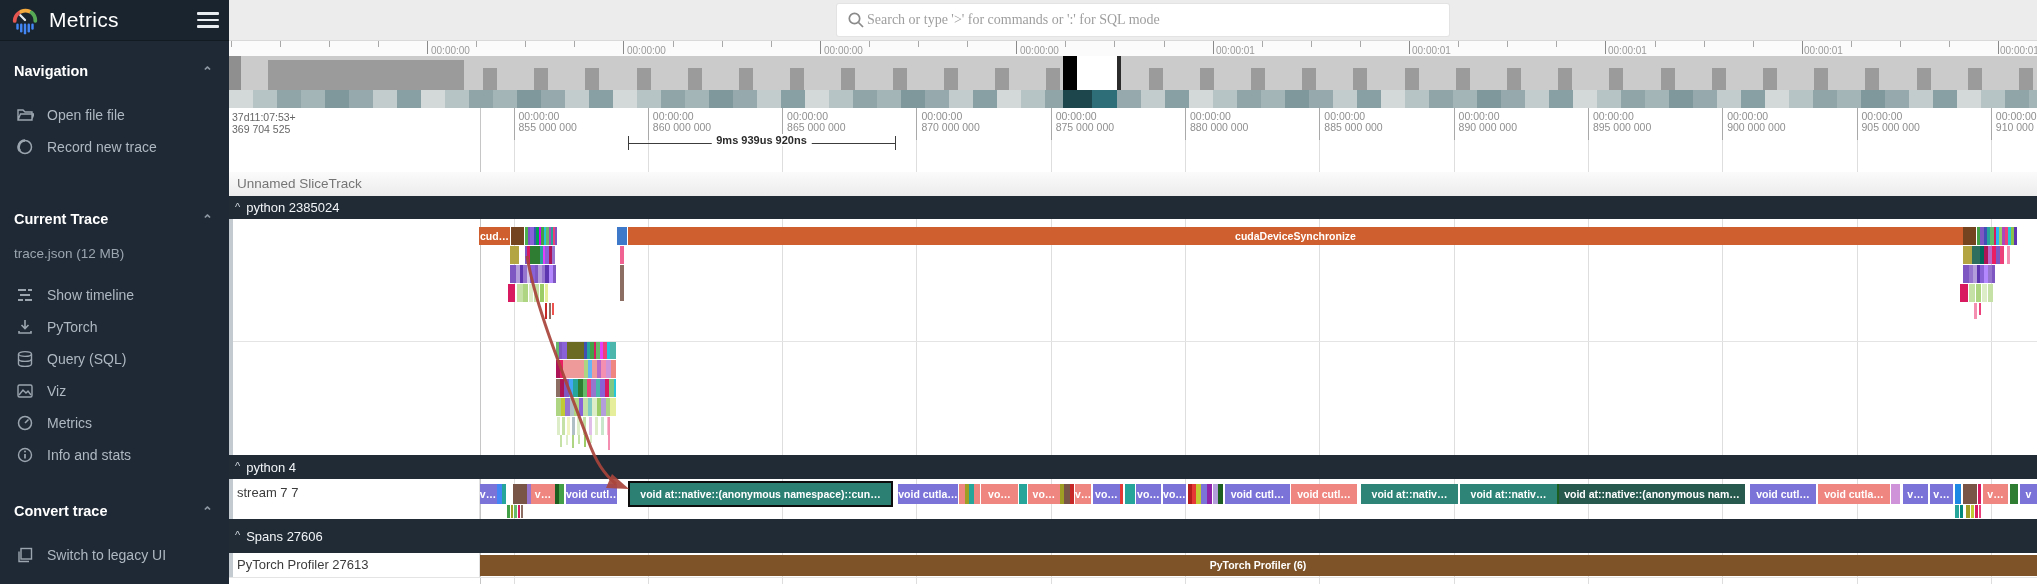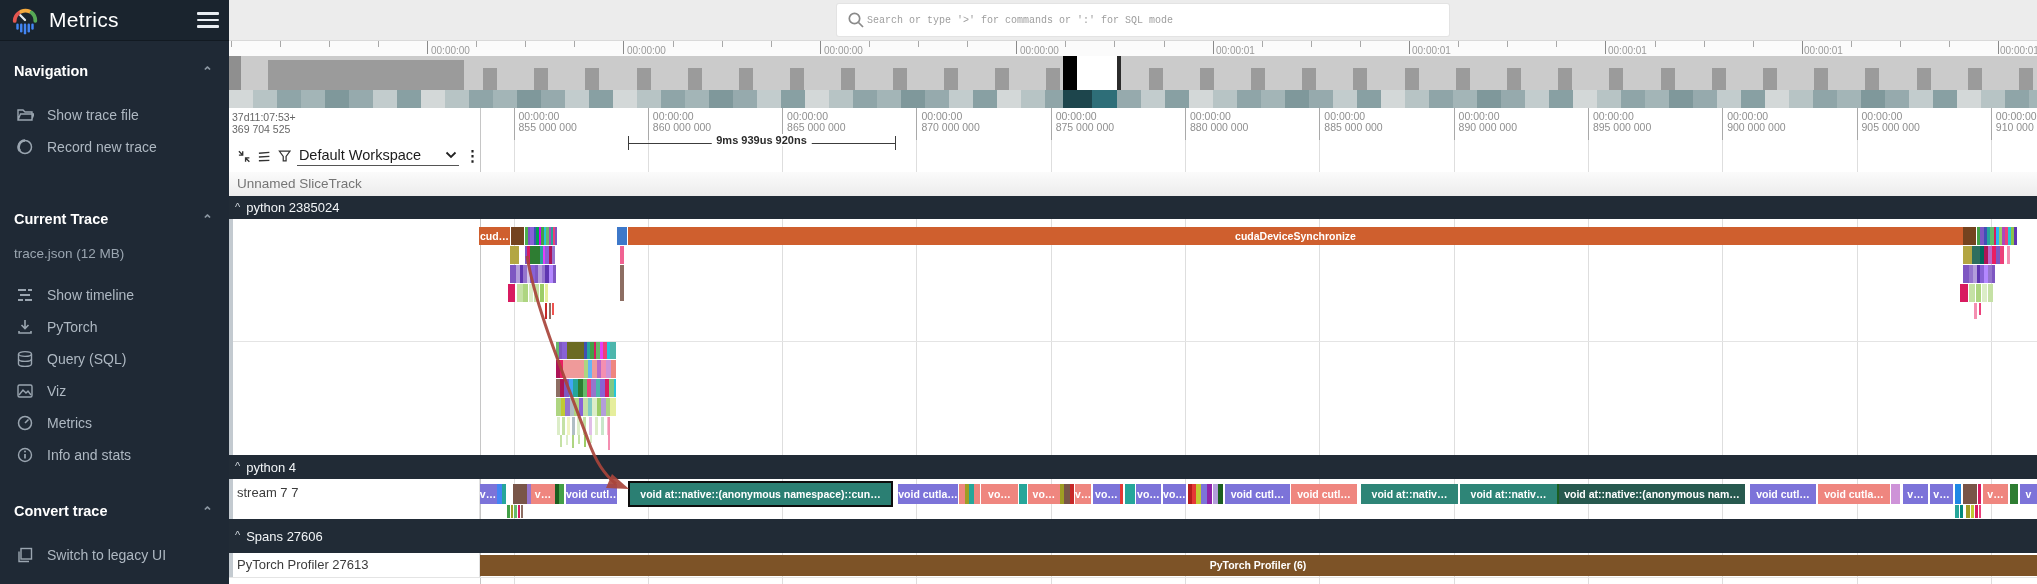--- a/index.html
+++ b/index.html
@@ -15,22 +15,22 @@
   .burger div{height:2.5px;background:#e8edf2;margin:4px 0;border-radius:1px;}
   .section-title{color:#fff;font-weight:bold;font-size:14.5px;padding:0 0 0 14px;display:flex;align-items:center;}
   .section-title .chev{margin-left:auto;margin-right:16px;color:#8d98a3;font-size:13px;}
   .side-item{display:flex;align-items:center;gap:13px;padding-left:16px;height:32px;font-size:14px;color:#aeb8c2;cursor:pointer;}
   .side-item svg{flex:0 0 auto;}
   .side-sub{padding-left:14px;font-size:13.5px;color:#9aa5b0;}
   
   #topbar{left:229px;top:0;width:1808px;height:40px;background:#ececec;border-bottom:1px solid #d9d9d9;z-index:5;}
   #searchbox{position:absolute;left:608px;top:4px;width:612px;height:32px;background:#fff;border-radius:2px;
      display:flex;align-items:center;padding:0 10px;box-sizing:border-box;box-shadow:0 0 0 1px #e3e3e3;}
-  #searchbox input{border:none;outline:none;flex:1;font-size:10px;color:#444;background:transparent;
-     font-family:Liberation Mono, monospace;}
+  #searchbox input{border:none;outline:none;flex:1;font-size:14px;color:#444;background:transparent;
+     font-family:Liberation Serif, serif;}
   #searchbox input::placeholder{color:#9e9e9e;}
   .ruler-time{font-size:10.5px;color:#8f8f8f;line-height:11px;z-index:2;white-space:nowrap;}
   #origin-label{left:232px;top:111px;font-size:10.5px;color:#666;line-height:12px;z-index:3;}
   
   .group-header{left:229px;width:1808px;background:#212b36;color:#f2f5f7;font-size:13px;
       display:flex;align-items:center;z-index:6;}
   .group-header .caret{margin:0 6px 2px 6px;font-size:11px;color:#cfd6dc;}
   .shelf-label{left:229px;width:251px;background:#fff;z-index:5;box-sizing:border-box;
       border-right:1px solid #e2e2e2;padding-left:8px;color:#3c3c3c;font-size:13px;}
   .shelf-grip{left:229px;width:4px;background:#c3cad0;z-index:6;}
@@ -76,41 +76,20 @@
   <div class="abs" style="left:229px;top:108px;width:1808px;height:32px;background:#fff;z-index:1;"></div>
   <div id="origin-label" class="abs">
     <div>37d11:07:53+</div>
     <div>369 704 525</div>
   </div>
   <div id="measure-line" class="abs" style="left: 628px; width: 267px;"></div>
   <div class="measure-tick abs" id="mt1" style="left: 628px;"></div>
   <div class="measure-tick abs" id="mt2" style="left: 895px;"></div>
   <div id="measure-label" class="abs" style="left: 761.5px;">9ms 939us 920ns</div>
 
-  <div id="ws-row" class="abs">
-    <svg width="15" height="15" viewBox="0 0 15 15">
-      <path d="M2 6 L6 6 L6 2 M6 6 L2 2" fill="none" stroke="#333" stroke-width="1.4"></path>
-      <path d="M13 9 L9 9 L9 13 M9 9 L13 13" fill="none" stroke="#333" stroke-width="1.4"></path>
-    </svg>
-    <svg width="15" height="13" viewBox="0 0 15 13">
-      <line x1="2" y1="3" x2="13" y2="2.2" stroke="#333" stroke-width="1.5"></line>
-      <line x1="2" y1="7" x2="13" y2="6.4" stroke="#333" stroke-width="1.5"></line>
-      <line x1="2" y1="11" x2="13" y2="10.6" stroke="#333" stroke-width="1.5"></line>
-    </svg>
-    <svg width="14" height="14" viewBox="0 0 14 14">
-      <path d="M1.5 2 L12.5 2 L8.5 7.5 L8.5 12 L5.5 12 L5.5 7.5 Z" fill="none" stroke="#333" stroke-width="1.3"></path>
-    </svg>
-    <div id="ws-name">
-      <span>Default Workspace</span>
-      <svg width="12" height="8" viewBox="0 0 12 8">
-        <path d="M1.5 1.5 L6 6 L10.5 1.5" fill="none" stroke="#222" stroke-width="1.8"></path>
-      </svg>
-    </div>
-    <div style="font-size:15px;color:#222;font-weight:bold;">⋮</div>
-  </div>
 
   <div id="unnamed-row" class="abs"></div>
   <div class="abs" style="left:237px;top:176px;font-size:13.5px;color:#757575;z-index:5;">Unnamed SliceTrack</div>
 
   <div class="group-header abs" style="top:196px;height:23px;">
     <span class="caret">^</span>
     <span>python 2385024</span>
   </div>
 
   <div class="shelf-grip abs" style="top:219px;height:122px;"></div>
@@ -621,21 +600,21 @@
     </div>
     <div id="sidebar-body" style="position:absolute;top:41px;left:0;width:229px;">
         <div class="section-title" style="position: absolute; top: 22px; left: 0px; right: 0px;">
           <span>Navigation</span>
           <span class="chev">⌃</span>
         </div>
         <div class="side-item" style="position: absolute; top: 58px; left: 0px; right: 0px;">
           <svg class="icon-dim" width="18" height="18" viewBox="0 0 18 18" style="color:#9aa5b0">
             <path d="M2 4 L7 4 L9 6 L16 6 L16 14 L2 14 Z M2 14 L4.5 8 L18 8 L15.5 14" fill="none" stroke="currentColor" stroke-width="1.4"></path>
           </svg>
-          <span>Show trace file</span>
+          <span>Open file file</span>
         </div>
         <div class="side-item" style="position: absolute; top: 90px; left: 0px; right: 0px;">
           <svg class="icon-dim" width="18" height="18" viewBox="0 0 18 18" style="color:#9aa5b0">
             <circle cx="9" cy="9" r="6.5" fill="none" stroke="currentColor" stroke-width="1.5"></circle>
             <path d="M9 2.5 A 6.5 6.5 0 0 0 4 13" fill="none" stroke="currentColor" stroke-width="2.6"></path>
           </svg>
           <span>Record new trace</span>
         </div>
         <div class="section-title" style="position: absolute; top: 170px; left: 0px; right: 0px;">
           <span>Current Trace</span>

